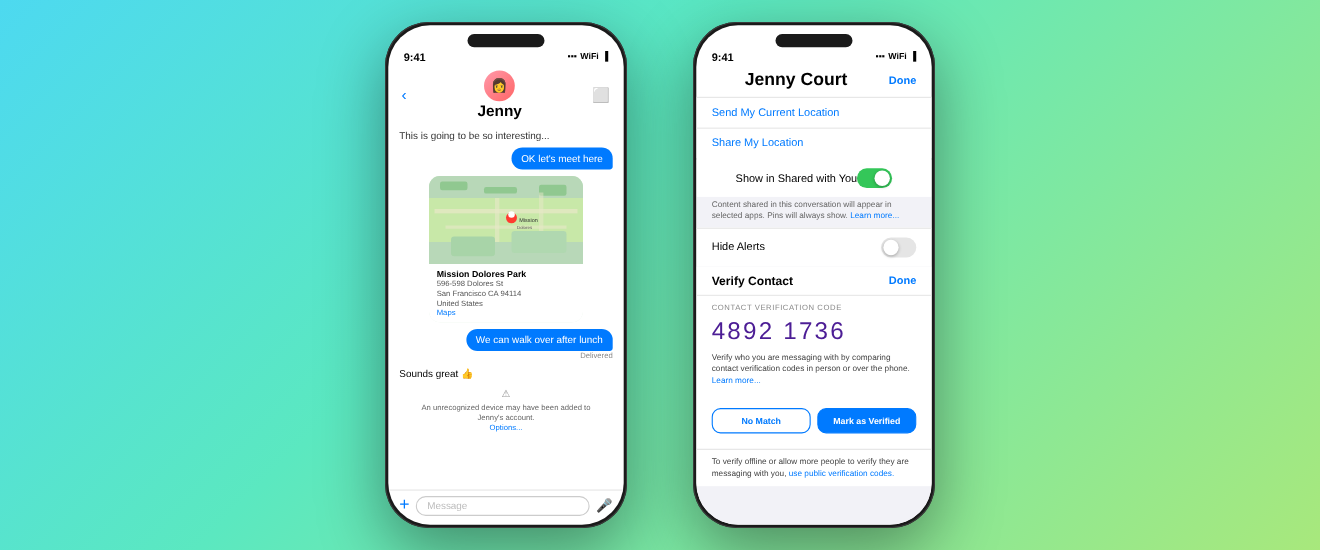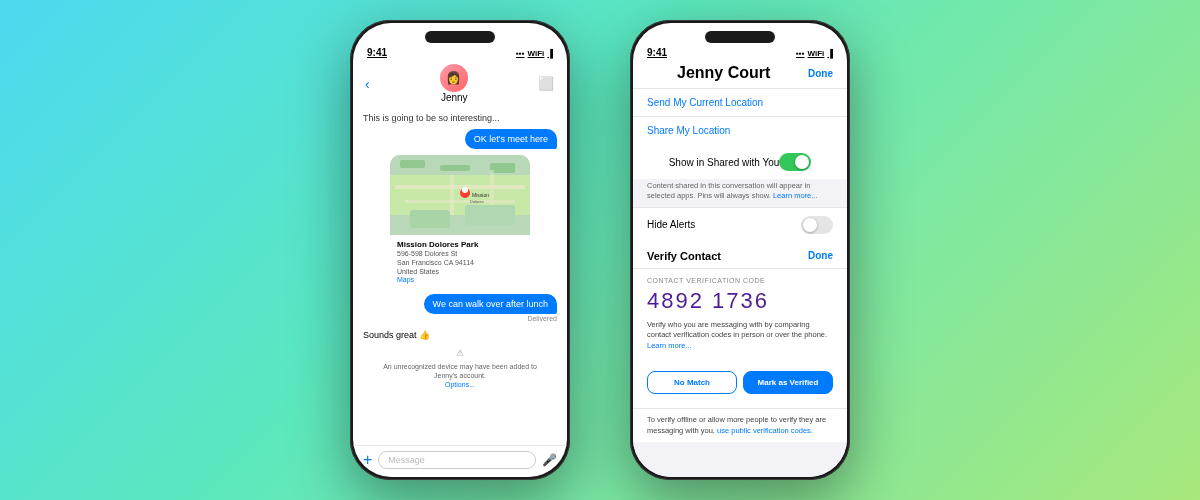--- a/index.html
+++ b/index.html
@@ -40,27 +40,26 @@
       background: #1a1a1a;
       border-radius: 10px;
       margin: 8px auto 0;
       flex-shrink: 0;
     }
 
     
     .status-bar {
       display: flex;
       justify-content: space-between;
-      align-items: flex-end;
+      align-items: flex-start;
       padding: 4px 14px 2px;
       font-size: 9px;
       font-weight: 600;
       color: #000;
       flex-shrink: 0;
-      text-decoration: underline;
     }
     .status-time { font-size: 10px; font-weight: 700; }
     .status-icons { display: flex; gap: 3px; align-items: center; font-size: 8px; }
 
     
     .messages-nav {
       display: flex;
       align-items: center;
       justify-content: space-between;
       padding: 4px 12px 6px;
@@ -69,21 +68,21 @@
     .nav-back { color: #007aff; font-size: 14px; }
     .nav-avatar {
       width: 28px; height: 28px;
       border-radius: 50%;
       background: linear-gradient(135deg, #f9a, #f66);
       display: flex; align-items: center; justify-content: center;
       font-size: 12px;
       color: white;
     }
     .nav-name {
-      font-size: 10px; font-weight: 400; color: #000;
+      font-size: 14px; font-weight: 700; color: #000;
       text-align: center;
       flex: 1;
     }
     .nav-video { color: #007aff; font-size: 13px; }
 
     .messages-body {
       flex: 1;
       overflow: hidden;
       padding: 4px 10px;
       display: flex;

